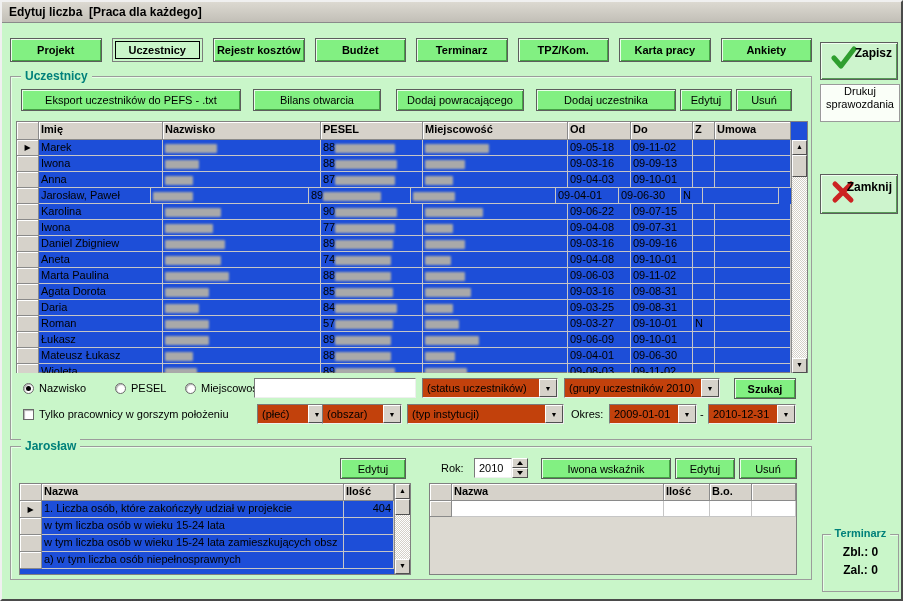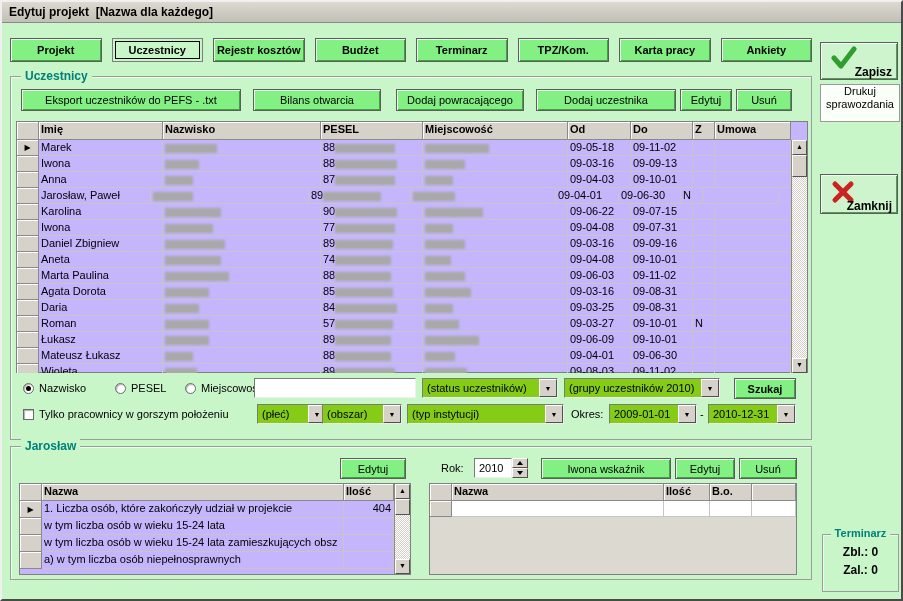--- a/index.html
+++ b/index.html
@@ -19,21 +19,21 @@
   
   .btn{background:#82f082;border:1px solid #5d5d5d;
     box-shadow:inset 1px 1px 0 #e9ffe9, inset -1px -1px 0 #45a045;
     display:flex;align-items:center;justify-content:center;cursor:default;box-sizing:border-box;
     overflow:hidden;white-space:nowrap;}
   
   .gbox{position:absolute;border:1px solid #9c9c9c;box-shadow:1px 1px 0 #e8ffe8 inset;box-sizing:border-box;}
   .gbox-label{position:absolute;top:-8px;left:10px;background:#c9f6c9;padding:0 4px;
     color:#00807a;font-weight:bold;font-size:12px;}
   
-  .grid{position:absolute;background:#c4b5fd;border:1px solid #808080;box-sizing:border-box;}
+  .grid{position:absolute;background:#1d4ed8;border:1px solid #808080;box-sizing:border-box;}
   .ghead{display:flex;height:18px;}
   .hc{background:#d6d2ca;border-right:1px solid #8a8a8a;border-bottom:1px solid #8a8a8a;
     box-shadow:inset 1px 1px 0 #fff;font-weight:bold;padding:1px 2px;box-sizing:border-box;
     overflow:hidden;white-space:nowrap;font-size:11px;}
   .gbody{overflow:hidden;}
   .grow{display:flex;}
   .gc{border-right:1px solid #c6c6c6;border-bottom:1px solid #c6c6c6;box-sizing:border-box;
     overflow:hidden;white-space:nowrap;padding:1px 2px;font-size:11px;}
   .gsel{background:#d6d2ca;border-right:1px solid #8a8a8a;border-bottom:1px solid #8a8a8a;
     box-shadow:inset 1px 1px 0 #fff;display:flex;align-items:center;justify-content:center;
@@ -43,58 +43,58 @@
   
   .vsb{width:16px;display:flex;flex-direction:column;flex:none;box-sizing:border-box;}
   .sbtn{height:15px;flex:none;background:#d6d2ca;border:1px solid;border-color:#fff #505050 #505050 #fff;
     font-size:7px;line-height:12px;text-align:center;box-sizing:border-box;}
   .sthumb{flex:none;background:#d6d2ca;border:1px solid;border-color:#fff #505050 #505050 #fff;box-sizing:border-box;}
   .strack{flex:1;background-color:#fff;
     background-image:linear-gradient(45deg,#d4d0c8 25%,transparent 25%,transparent 75%,#d4d0c8 75%),
       linear-gradient(45deg,#d4d0c8 25%,transparent 25%,transparent 75%,#d4d0c8 75%);
     background-size:2px 2px;background-position:0 0,1px 1px;}
   
-  .dd{position:absolute;height:20px;background:#84cc16;border:1px solid;border-color:#7a7a7a #efefef #efefef #7a7a7a;
+  .dd{position:absolute;height:20px;background:#c2410c;border:1px solid;border-color:#7a7a7a #efefef #efefef #7a7a7a;
     display:flex;align-items:center;box-sizing:border-box;}
   .dd .txt{flex:1;padding:0 4px;overflow:hidden;white-space:nowrap;font-size:11px;}
   .dd .arw{width:16px;align-self:stretch;background:#d6d2ca;border:1px solid;
     border-color:#fff #505050 #505050 #fff;font-size:7px;display:flex;align-items:center;justify-content:center;flex:none;}
   .tinput{position:absolute;background:#fff;border:1px solid;border-color:#7a7a7a #efefef #efefef #7a7a7a;
     height:20px;box-sizing:border-box;font-family:"Liberation Sans",sans-serif;font-size:11px;padding:0 3px;outline:none;}
   .radio{width:11px;height:11px;border-radius:50%;background:#fff;border:1px solid #6a6a6a;
     box-shadow:inset 1px 1px 1px #b0b0b0;display:inline-block;flex:none;box-sizing:border-box;}
   .radio.on{position:relative;}
   .radio.on::after{content:"";position:absolute;left:2px;top:2px;width:5px;height:5px;border-radius:50%;background:#000;}
   .cb{width:11px;height:11px;background:#fff;border:1px solid #6a6a6a;box-shadow:inset 1px 1px 1px #b0b0b0;
     display:inline-block;flex:none;box-sizing:border-box;}
   .ctl{position:absolute;display:flex;align-items:center;gap:5px;height:20px;}
   
   .sidebtn{position:absolute;left:818px;width:78px;background:#cdf4cd;border:1px solid #5d5d5d;
     box-shadow:inset 1px 1px 0 #f0fff0, inset -1px -1px 0 #569a56;box-sizing:border-box;}
-  .sidebtn .lbl{position:absolute;right:5px;bottom:0;font-weight:bold;font-size:12px;}
+  .sidebtn .lbl{position:absolute;right:5px;bottom:19px;font-weight:bold;font-size:12px;}
   .whitebtn{position:absolute;left:818px;width:80px;background:#fafff8;border:1px solid #9a9a9a;
     box-shadow:inset 1px 1px 0 #fff;display:flex;justify-content:center;
     text-align:center;font-size:11px;line-height:13px;box-sizing:border-box;}
   .spin{position:absolute;height:20px;display:flex;box-sizing:border-box;}
   .spin .val{width:38px;background:#fff;border:1px solid;border-color:#7a7a7a #efefef #efefef #7a7a7a;
     display:flex;align-items:center;padding:0 4px;box-sizing:border-box;}
   .spin .btns{width:16px;display:flex;flex-direction:column;}
   .spin .sb{flex:1;background:#d6d2ca;border:1px solid;border-color:#fff #505050 #505050 #fff;
     display:flex;align-items:center;justify-content:center;box-sizing:border-box;}
   .tri-up{width:0;height:0;border-left:3px solid transparent;border-right:3px solid transparent;border-bottom:4px solid #000;}
   .tri-dn{width:0;height:0;border-left:3px solid transparent;border-right:3px solid transparent;border-top:4px solid #000;}
   .statlabel{position:absolute;font-size:11px;}
   .bold{font-weight:bold;}
 </style>
 </head>
 <body>
 
 <div class="window">
   <div class="titlebar">
-    <span>Edytuj projekt  [Nazwa dla każdego]</span>
+    <span>Edytuj liczba  [Praca dla każdego]</span>
   </div>
 
   <div class="tabbar">
       <div class="tab">
         <span>Projekt</span>
       </div>
       <div class="tab sel">
         <span>Uczestnicy</span>
       </div>
       <div class="tab">

